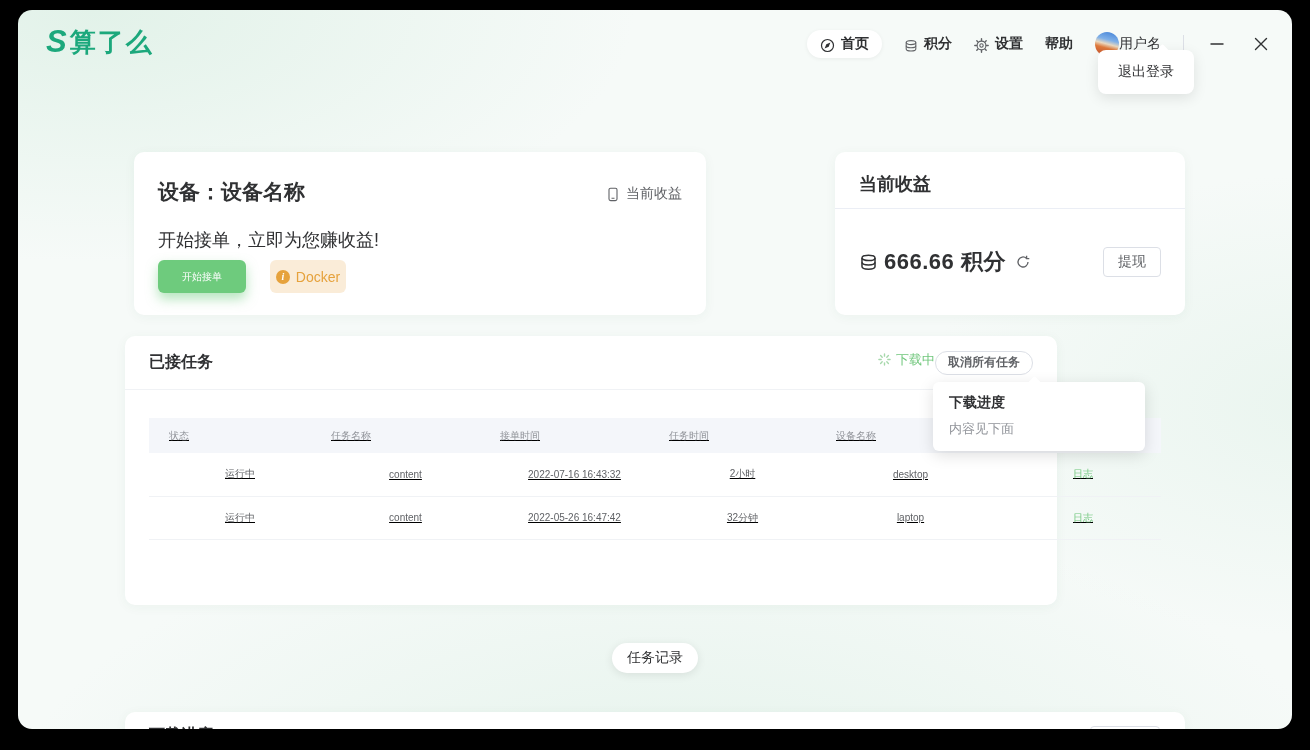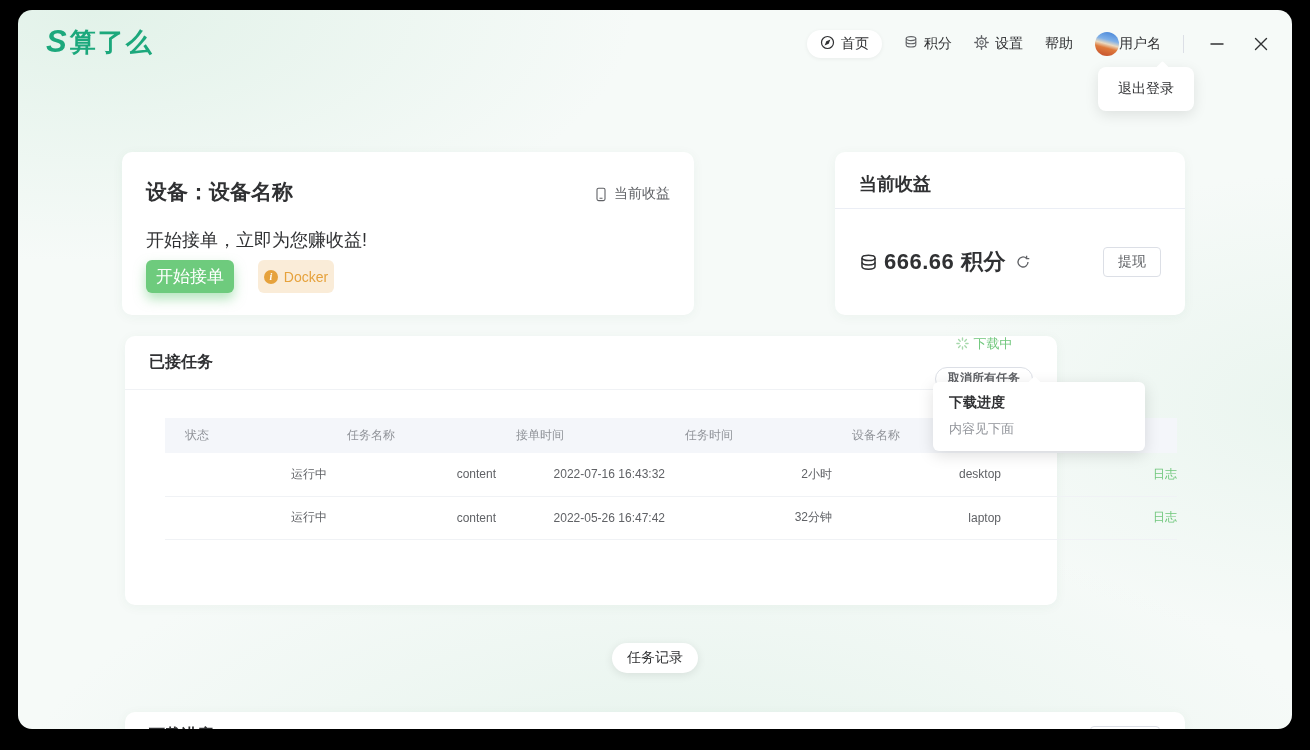--- a/index.html
+++ b/index.html
@@ -15,44 +15,44 @@
       #f6faf8;
   }
 
   
   .logo { position:absolute; left:28px; top:16px; display:flex; align-items:center; gap:3px; color:#1ca87c; }
   .logo-mark { font-size:31px; font-weight:900; font-style:italic; line-height:1; }
   .logo-text { font-size:26px; font-weight:800; letter-spacing:2px; line-height:1; }
 
   .nav { position:absolute; top:20px; right:20px; height:28px; display:flex; align-items:center; gap:22px;
     font-size:14px; color:#303133; }
-  .nav-item { display:flex; align-items:flex-start; gap:6px; cursor:pointer; }
+  .nav-item { display:flex; align-items:flex-end; gap:6px; cursor:pointer;font-weight:bold; }
   .nav-item.pill { background:#fff; border-radius:14px; padding:5px 13px; box-shadow:0 1px 4px rgba(0,0,0,.06); }
   .avatar { width:24px; height:24px; border-radius:50%;
     background:linear-gradient(195deg,#3f7fd6 0%,#7fb0e8 35%,#ead9c0 50%,#df7a3c 64%,#c04a2b 100%); }
   .user { display:flex; align-items:center; cursor:pointer; }
   .nav-divider { width:1px; height:18px; background:#dcdfe6; }
   .win-btn { width:22px; height:22px; display:flex; align-items:center; justify-content:center; cursor:pointer; }
 
-  .logout-pop { position:absolute; left:1080px; top:57px; width:96px; height:44px; background:#fff;
+  .logout-pop { position:absolute; left:1080px; top:40px; width:96px; height:44px; background:#fff;
     border-radius:8px; box-shadow:0 4px 14px rgba(0,0,0,.10); display:flex; align-items:center;
     justify-content:center; font-size:14px; color:#303133; z-index:9; }
   .caret-up { position:absolute; top:-4px; width:9px; height:9px; background:#fff; transform:rotate(45deg); border-radius:1px; }
   .logout-pop .caret-up { left:60px; }
 
   
   .card { position:absolute; background:#fff; border-radius:10px; box-shadow:0 2px 12px rgba(31,89,58,.05); }
 
-  .device-card { left:104px; top:142px; width:572px; height:163px;text-align:right; }
+  .device-card { left:116px; top:142px; width:572px; height:163px;text-align:right; }
   .device-title { position:absolute; left:24px; top:26px; font-size:21px; font-weight:700; color:#303133; }
   .device-manage { position:absolute; right:24px; top:33px; display:flex; align-items:center; gap:6px;
     color:#606266; font-size:14px; cursor:pointer; }
   .device-sub { position:absolute; left:24px; top:76px; font-size:18px; color:#303133; }
   .device-buttons { position:absolute; left:24px; top:108px; display:flex; gap:24px; }
-  .btn-start { width:88px; height:33px; background:#6ecb7d; color:#fff; font-size:17px; border:none;
+  .btn-start { width:88px; height:33px; background:#6ecb7d; color:#fff; font-size:10px; border:none;
     border-radius:6px; box-shadow:0 6px 12px rgba(110,203,125,.5); display:flex; align-items:center;
     justify-content:center; cursor:pointer; }
   .btn-docker { width:76px; height:33px; background:#faecd8; color:#e6a23c; border-radius:6px;
     display:flex; align-items:center; justify-content:center; gap:6px; font-size:14px; cursor:pointer; }
   .info-dot { width:14px; height:14px; border-radius:50%; background:#e6a23c; color:#fff; font-size:10px;
     font-style:italic; font-weight:700; display:flex; align-items:center; justify-content:center;
     font-family:"Liberation Serif",serif; }
 
   .income-card { left:817px; top:142px; width:350px; height:163px; }
   .income-head { position:absolute; left:0; right:0; top:0; height:57px; border-bottom:1px solid #ebeef5; }
@@ -60,29 +60,29 @@
   .income-row { position:absolute; left:24px; right:24px; top:57px; bottom:0; display:flex; align-items:center; }
   .amount { font-size:22px; color:#303133; font-weight:600; margin-left:6px; letter-spacing:.5px; }
   .refresh-wrap { margin-left:10px; display:flex; align-items:center; cursor:pointer; }
   .btn-withdraw { margin-left:auto; width:58px; height:30px; border:1px solid #dcdfe6; border-radius:4px;
     background:#fff; color:#606266; font-size:14px; display:flex; align-items:center; justify-content:center; cursor:pointer; }
 
   .tasks-card { left:107px; top:326px; width:932px; height:269px; }
   .tasks-head { position:absolute; top:0; left:0; right:0; height:54px; border-bottom:1px solid #f0f2f5;
     display:flex; align-items:center; padding:0 24px; }
   .tasks-title { font-size:16px; font-weight:600; color:#303133; }
-  .tasks-right { margin-left:auto; display:flex; align-items:center; gap:14px;flex-direction:column; }
+  .tasks-right { margin-left:auto; display:flex; align-items:flex-start; gap:0; }
   .downloading { display:flex; align-items:center; gap:5px; color:#70c77c; font-size:13px; cursor:pointer; }
   .btn-cancel { height:24px; padding:0 12px; border:1px solid #dcdfe6; border-radius:12px; background:#fff;
     color:#606266; font-size:12px; display:flex; align-items:center; cursor:pointer;font-weight:bold; }
 
-  table.tasks { position:absolute; left:40px; top:82px; width:1012px; border-collapse:collapse;
-    table-layout:fixed; font-size:12px; }
+  table.tasks { position:absolute; left:24px; top:82px; width:1012px; border-collapse:collapse;
+    table-layout:fixed; font-size:10px;text-decoration:underline; }
   table.tasks th { height:35px; background:#f4f6fa; color:#909399; font-weight:400; text-align:left; padding-left:20px; }
-  table.tasks td { height:43px; color:#606266; border-bottom:1px solid #f0f2f5; text-align:right; padding-left:20px; }
+  table.tasks td { height:43px; color:#606266; border-bottom:1px solid #f0f2f5; text-align:center; padding-left:20px; }
   .log-link { color:#70c77c; cursor:pointer; }
 
   .tooltip { position:absolute; left:915px; top:372px; width:212px; height:69px; background:#fff;
     border-radius:6px; box-shadow:0 4px 16px rgba(0,0,0,.13); z-index:6; }
   .tooltip .caret-up { left:97px; }
   .tooltip-title { position:absolute; left:16px; top:12px; font-size:14px; font-weight:700; color:#303133; }
   .tooltip-note { position:absolute; left:16px; top:38px; font-size:13px; color:#909399; }
 
   .record-btn { position:absolute; left:594px; top:633px; width:86px; height:30px; background:#fff;
     border-radius:15px; box-shadow:0 2px 10px rgba(0,0,0,.09); display:flex; align-items:center;

